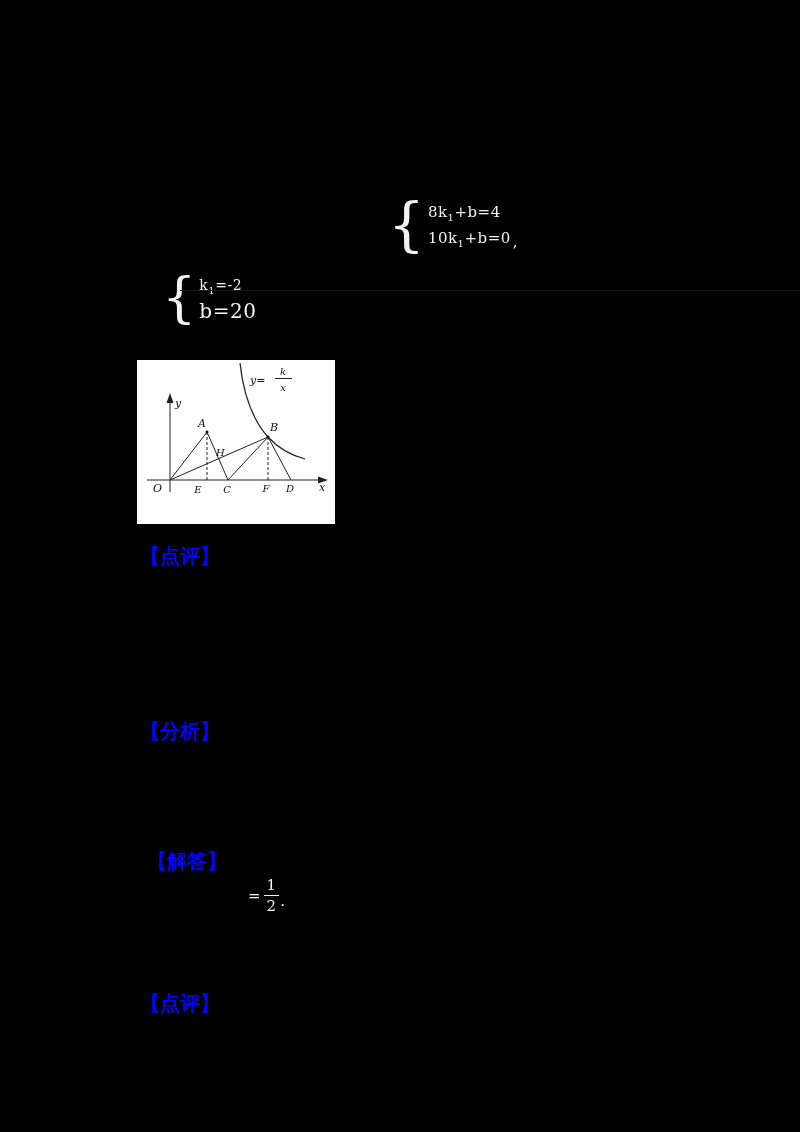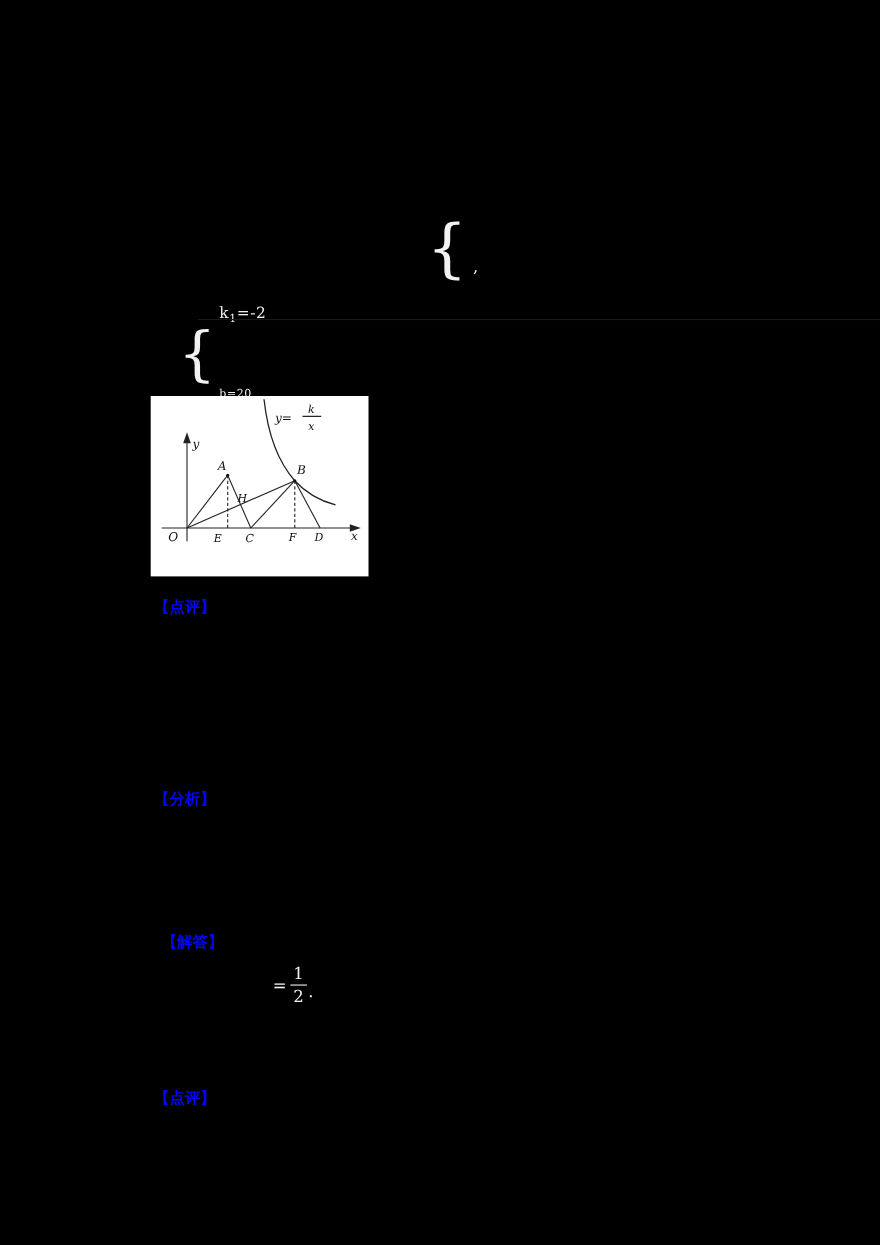--- a/index.html
+++ b/index.html
@@ -41,21 +41,21 @@
   .figtext{font-family:"DejaVu Serif", serif;font-style:italic;font-size:11px;fill:#111;}
   .figtext-sm{font-family:"DejaVu Serif", serif;font-style:italic;font-size:10px;fill:#111;}
   .figline{stroke:#222;stroke-width:1;fill:none;}
   .figdash{stroke:#222;stroke-width:1;fill:none;stroke-dasharray:3,2;}
   .figcurve{stroke:#222;stroke-width:1.2;fill:none;}
   .figarrow{fill:#222;stroke:none;}
   
   .blue-label{
     position:absolute;
     color:#0202ff;
-    font-size:14px;
+    font-size:20px;
     font-weight:bold;
     font-family:Liberation Sans, sans-serif;
     white-space:nowrap;
   }
   
   .fracline{
     position:absolute;
     display:flex;
     align-items:center;
     color:#f2f2f2;
@@ -67,28 +67,32 @@
   .frac .den{border-top:1px solid #f2f2f2;padding:2px 3px 0 3px;line-height:16px;}
   .period{align-self:flex-end;margin-left:1px;margin-bottom:4px;}
 </style>
 </head>
 <body>
 
 <div id="page">
 
   <div class="eqsys" style="left:388px;top:199px;">
     <span class="brace">{</span>
+    <div class="eqcol">
+      <div class="eqline"><span>8k</span><sub>1</sub><span>+b=4</span></div>
+      <div class="eqline"><span>10k</span><sub>1</sub><span>+b=0</span></div>
+    </div>
     <span class="trail">,</span>
   </div>
 
   <div class="eqsys" style="left:162px;top:272px;">
     <span class="brace small">{</span>
     <div class="eqcol">
       <div class="eqline" style="font-size:14px;"><span>k</span><sub>1</sub><span>=-2</span></div>
-      <div class="eqline" style="font-size:10px;margin-top:48px;">b=20</div>
+      <div class="eqline" style="font-size:20px;">b=20</div>
     </div>
   </div>
 
   <div class="faint-rule" style="left:180px;top:290px;width:620px;"></div>
 
   <div id="figure">
     <svg width="198" height="164" viewBox="0 0 198 164">
 
       <line class="figline" x1="33" y1="132" x2="33" y2="41"></line>
       <polygon class="figarrow" points="33,33 29.5,43 36.5,43"></polygon>

